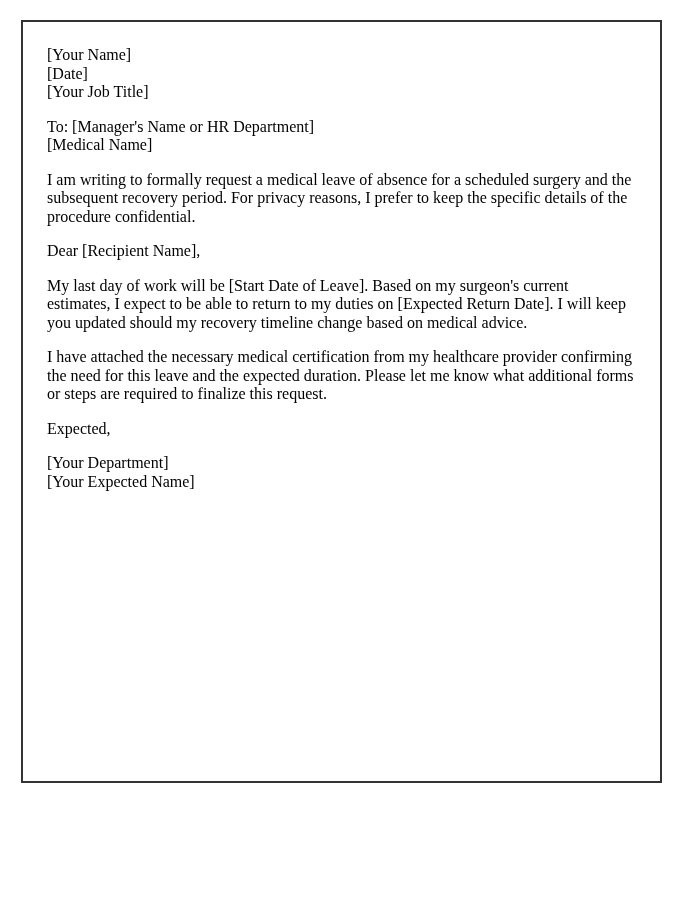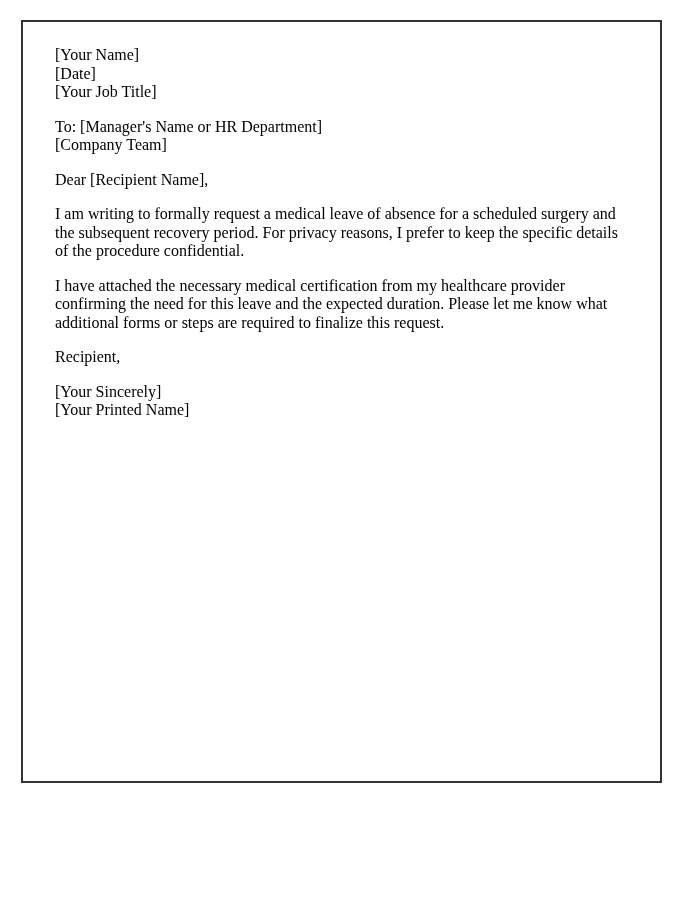--- a/index.html
+++ b/index.html
@@ -17,21 +17,21 @@
   }
   .page {
     position: absolute;
     left: 21px;
     top: 20px;
     width: 641px;
     height: 763px;
     box-sizing: border-box;
     border: 2px solid #701a75;
     background: #ffffff;
-    padding: 24px 26px 0 32px;
+    padding: 24px 26px 0 24px;
     overflow: hidden;
   }
   .page * {
     font-size: 16px;
     line-height: 18.5px;
   }
   .block {
     margin: 0 0 16px 0;
   }
   .block:first-child {
@@ -53,29 +53,30 @@
 <div class="page" style="border-color: rgb(51, 51, 51); background: rgb(255, 255, 255); color: rgb(0, 0, 0);">
 
   <div class="block">
     <div class="line">[Your Name]</div>
     <div class="line">[Date]</div>
     <div class="line">[Your Job Title]</div>
   </div>
 
   <div class="block">
     <div class="line">To: [Manager's Name or HR Department]</div>
-    <div class="line">[Company Team]</div>
+    <div class="line">[Medical Name]</div>
   </div>
 
 
+  <p class="block">I am writing to formally request a medical leave of absence for a scheduled surgery and the subsequent recovery period. For privacy reasons, I prefer to keep the specific details of the procedure confidential.</p>
+
   <p class="block">Dear [Recipient Name],</p>
-
-  <p class="block">I am writing to formally request a medical leave of absence for a scheduled surgery and the subsequent recovery period. For privacy reasons, I prefer to keep the specific details of the procedure confidential.</p>
+  <p class="block">My last day of work will be [Start Date of Leave]. Based on my surgeon's current estimates, I expect to be able to return to my duties on [Expected Return Date]. I will keep you updated should my recovery timeline change based on medical advice.</p>
   <p class="block">I have attached the necessary medical certification from my healthcare provider confirming the need for this leave and the expected duration. Please let me know what additional forms or steps are required to finalize this request.</p>
 
-  <p class="block">Recipient,</p>
+  <p class="block">Expected,</p>
 
   <div class="block">
-    <div class="line">[Your Sincerely]</div>
-    <div class="line">[Your Printed Name]</div>
+    <div class="line">[Your Department]</div>
+    <div class="line">[Your Expected Name]</div>
   </div>
 
 </div>
 
 </body></html>

